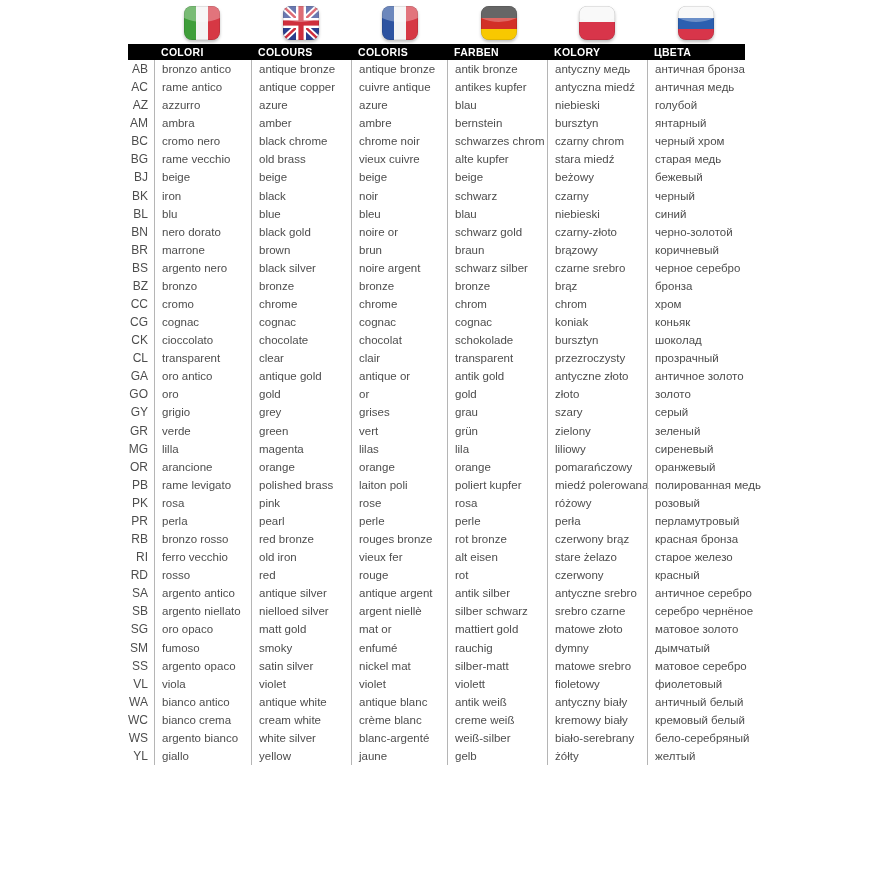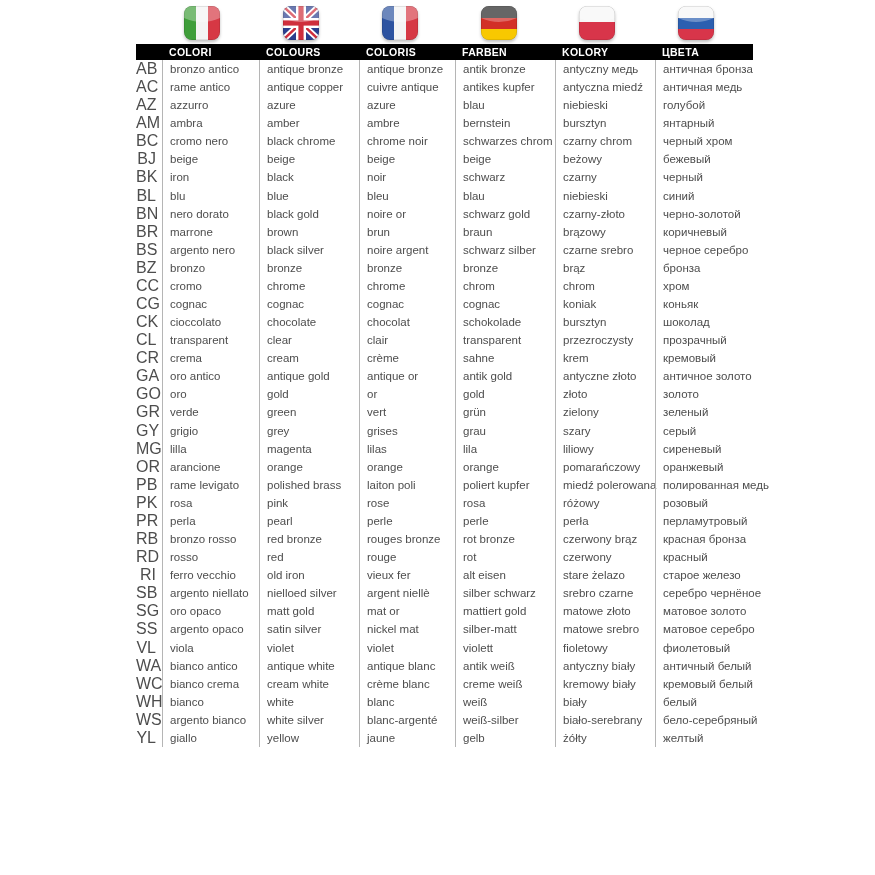--- a/index.html
+++ b/index.html
@@ -15,38 +15,37 @@
     position:absolute;top:6px;width:36px;height:34px;display:block;
     filter:drop-shadow(0 2px 1.5px rgba(0,0,0,.25));
   }
   .flag svg{display:block;}
   .flag-it{left:56px;} .flag-uk{left:155px;} .flag-fr{left:254px;}
   .flag-de{left:353px;} .flag-pl{left:451px;} .flag-ru{left:550px;}
   
   .grid{
     display:grid;
     grid-template-columns:26px 97px 100px 96px 100px 100px 108px;
-    margin-left:8px;
   }
   
   .header-row{
     height:16px;
     background:linear-gradient(to right,#000 0,#000 617px,transparent 617px);
   }
   .hcell{
     color:#ffffff;font-size:10.5px;font-weight:bold;line-height:16px;
     padding-left:7px;letter-spacing:.3px;white-space:nowrap;
   }
   
   .trow{height:18.08px;}
   .cell{
     color:#4d4d4d;white-space:nowrap;line-height:18.08px;
     overflow:visible;
   }
-  .c-code{font-size:16px;text-align:right;padding-right:6px;}
+  .c-code{font-size:12px;text-align:right;padding-right:6px;}
   .c-lang{font-size:11.5px;padding-left:7px;border-left:1px solid #b5b5b5;}
 </style>
 </head>
 <body>
 
 <div class="sheet">
 
   <div class="flags-row">
     <span class="flag flag-it">
       <svg width="36" height="34" viewBox="0 0 36 34">
@@ -204,20 +203,29 @@
   <div class="grid trow">
     <div class="cell c-code">BC</div>
     <div class="cell c-lang">cromo nero</div>
     <div class="cell c-lang">black chrome</div>
     <div class="cell c-lang">chrome noir</div>
     <div class="cell c-lang">schwarzes chrom</div>
     <div class="cell c-lang">czarny chrom</div>
     <div class="cell c-lang">черный хром</div>
   </div>
 
+  <div class="grid trow">
+    <div class="cell c-code">BG</div>
+    <div class="cell c-lang">rame vecchio</div>
+    <div class="cell c-lang">old brass</div>
+    <div class="cell c-lang">vieux cuivre</div>
+    <div class="cell c-lang">alte kupfer</div>
+    <div class="cell c-lang">stara miedź</div>
+    <div class="cell c-lang">старая медь</div>
+  </div>
 
   <div class="grid trow">
     <div class="cell c-code">BJ</div>
     <div class="cell c-lang">beige</div>
     <div class="cell c-lang">beige</div>
     <div class="cell c-lang">beige</div>
     <div class="cell c-lang">beige</div>
     <div class="cell c-lang">beżowy</div>
     <div class="cell c-lang">бежевый</div>
   </div>
@@ -315,29 +323,20 @@
   <div class="grid trow">
     <div class="cell c-code">CL</div>
     <div class="cell c-lang">transparent</div>
     <div class="cell c-lang">clear</div>
     <div class="cell c-lang">clair</div>
     <div class="cell c-lang">transparent</div>
     <div class="cell c-lang">przezroczysty</div>
     <div class="cell c-lang">прозрачный</div>
   </div>
 
-  <div class="grid trow">
-    <div class="cell c-code">CR</div>
-    <div class="cell c-lang">crema</div>
-    <div class="cell c-lang">cream</div>
-    <div class="cell c-lang">crème</div>
-    <div class="cell c-lang">sahne</div>
-    <div class="cell c-lang">krem</div>
-    <div class="cell c-lang">кремовый</div>
-  </div>
 
   <div class="grid trow">
     <div class="cell c-code">GA</div>
     <div class="cell c-lang">oro antico</div>
     <div class="cell c-lang">antique gold</div>
     <div class="cell c-lang">antique or</div>
     <div class="cell c-lang">antik gold</div>
     <div class="cell c-lang">antyczne złoto</div>
     <div class="cell c-lang">античное золото</div>
   </div>
@@ -346,40 +345,40 @@
     <div class="cell c-code">GO</div>
     <div class="cell c-lang">oro</div>
     <div class="cell c-lang">gold</div>
     <div class="cell c-lang">or</div>
     <div class="cell c-lang">gold</div>
     <div class="cell c-lang">złoto</div>
     <div class="cell c-lang">золото</div>
   </div>
 
   <div class="grid trow">
+    <div class="cell c-code">GY</div>
+    <div class="cell c-lang">grigio</div>
+    <div class="cell c-lang">grey</div>
+    <div class="cell c-lang">grises</div>
+    <div class="cell c-lang">grau</div>
+    <div class="cell c-lang">szary</div>
+    <div class="cell c-lang">серый</div>
+  </div>
+
+  <div class="grid trow">
     <div class="cell c-code">GR</div>
     <div class="cell c-lang">verde</div>
     <div class="cell c-lang">green</div>
     <div class="cell c-lang">vert</div>
     <div class="cell c-lang">grün</div>
     <div class="cell c-lang">zielony</div>
     <div class="cell c-lang">зеленый</div>
   </div>
 
   <div class="grid trow">
-    <div class="cell c-code">GY</div>
-    <div class="cell c-lang">grigio</div>
-    <div class="cell c-lang">grey</div>
-    <div class="cell c-lang">grises</div>
-    <div class="cell c-lang">grau</div>
-    <div class="cell c-lang">szary</div>
-    <div class="cell c-lang">серый</div>
-  </div>
-
-  <div class="grid trow">
     <div class="cell c-code">MG</div>
     <div class="cell c-lang">lilla</div>
     <div class="cell c-lang">magenta</div>
     <div class="cell c-lang">lilas</div>
     <div class="cell c-lang">lila</div>
     <div class="cell c-lang">liliowy</div>
     <div class="cell c-lang">сиреневый</div>
   </div>
 
   <div class="grid trow">
@@ -426,39 +425,48 @@
     <div class="cell c-code">RB</div>
     <div class="cell c-lang">bronzo rosso</div>
     <div class="cell c-lang">red bronze</div>
     <div class="cell c-lang">rouges bronze</div>
     <div class="cell c-lang">rot bronze</div>
     <div class="cell c-lang">czerwony brąz</div>
     <div class="cell c-lang">красная бронза</div>
   </div>
 
   <div class="grid trow">
+    <div class="cell c-code">RI</div>
+    <div class="cell c-lang">ferro vecchio</div>
+    <div class="cell c-lang">old iron</div>
+    <div class="cell c-lang">vieux fer</div>
+    <div class="cell c-lang">alt eisen</div>
+    <div class="cell c-lang">stare żelazo</div>
+    <div class="cell c-lang">старое железо</div>
+  </div>
+
+  <div class="grid trow">
     <div class="cell c-code">RD</div>
     <div class="cell c-lang">rosso</div>
     <div class="cell c-lang">red</div>
     <div class="cell c-lang">rouge</div>
     <div class="cell c-lang">rot</div>
     <div class="cell c-lang">czerwony</div>
     <div class="cell c-lang">красный</div>
   </div>
 
   <div class="grid trow">
-    <div class="cell c-code">RI</div>
-    <div class="cell c-lang">ferro vecchio</div>
-    <div class="cell c-lang">old iron</div>
-    <div class="cell c-lang">vieux fer</div>
-    <div class="cell c-lang">alt eisen</div>
-    <div class="cell c-lang">stare żelazo</div>
-    <div class="cell c-lang">старое железо</div>
-  </div>
-
+    <div class="cell c-code">SA</div>
+    <div class="cell c-lang">argento antico</div>
+    <div class="cell c-lang">antique silver</div>
+    <div class="cell c-lang">antique argent</div>
+    <div class="cell c-lang">antik silber</div>
+    <div class="cell c-lang">antyczne srebro</div>
+    <div class="cell c-lang">античное серебро</div>
+  </div>
 
   <div class="grid trow">
     <div class="cell c-code">SB</div>
     <div class="cell c-lang">argento niellato</div>
     <div class="cell c-lang">nielloed silver</div>
     <div class="cell c-lang">argent niellè</div>
     <div class="cell c-lang">silber schwarz</div>
     <div class="cell c-lang">srebro czarne</div>
     <div class="cell c-lang">серебро чернёное</div>
   </div>
@@ -467,20 +475,29 @@
     <div class="cell c-code">SG</div>
     <div class="cell c-lang">oro opaco</div>
     <div class="cell c-lang">matt gold</div>
     <div class="cell c-lang">mat or</div>
     <div class="cell c-lang">mattiert gold</div>
     <div class="cell c-lang">matowe złoto</div>
     <div class="cell c-lang">матовое золото</div>
   </div>
 
 
+  <div class="grid trow">
+    <div class="cell c-code">SM</div>
+    <div class="cell c-lang">fumoso</div>
+    <div class="cell c-lang">smoky</div>
+    <div class="cell c-lang">enfumé</div>
+    <div class="cell c-lang">rauchig</div>
+    <div class="cell c-lang">dymny</div>
+    <div class="cell c-lang">дымчатый</div>
+  </div>
 
 
   <div class="grid trow">
     <div class="cell c-code">SS</div>
     <div class="cell c-lang">argento opaco</div>
     <div class="cell c-lang">satin silver</div>
     <div class="cell c-lang">nickel mat</div>
     <div class="cell c-lang">silber-matt</div>
     <div class="cell c-lang">matowe srebro</div>
     <div class="cell c-lang">матовое серебро</div>
@@ -510,29 +527,20 @@
     <div class="cell c-code">WC</div>
     <div class="cell c-lang">bianco crema</div>
     <div class="cell c-lang">cream white</div>
     <div class="cell c-lang">crème blanc</div>
     <div class="cell c-lang">creme weiß</div>
     <div class="cell c-lang">kremowy biały</div>
     <div class="cell c-lang">кремовый белый</div>
   </div>
 
 
-  <div class="grid trow">
-    <div class="cell c-code">WH</div>
-    <div class="cell c-lang">bianco</div>
-    <div class="cell c-lang">white</div>
-    <div class="cell c-lang">blanc</div>
-    <div class="cell c-lang">weiß</div>
-    <div class="cell c-lang">biały</div>
-    <div class="cell c-lang">белый</div>
-  </div>
 
   <div class="grid trow">
     <div class="cell c-code">WS</div>
     <div class="cell c-lang">argento bianco</div>
     <div class="cell c-lang">white silver</div>
     <div class="cell c-lang">blanc-argenté</div>
     <div class="cell c-lang">weiß-silber</div>
     <div class="cell c-lang">biało-serebrany</div>
     <div class="cell c-lang">бело-серебряный</div>
   </div>

